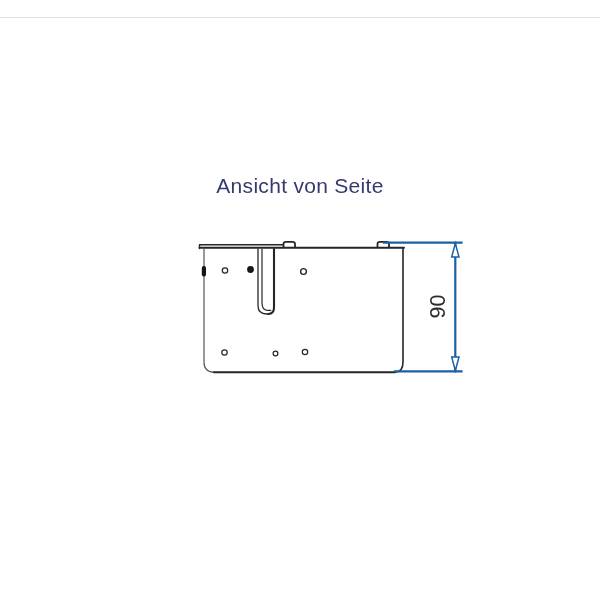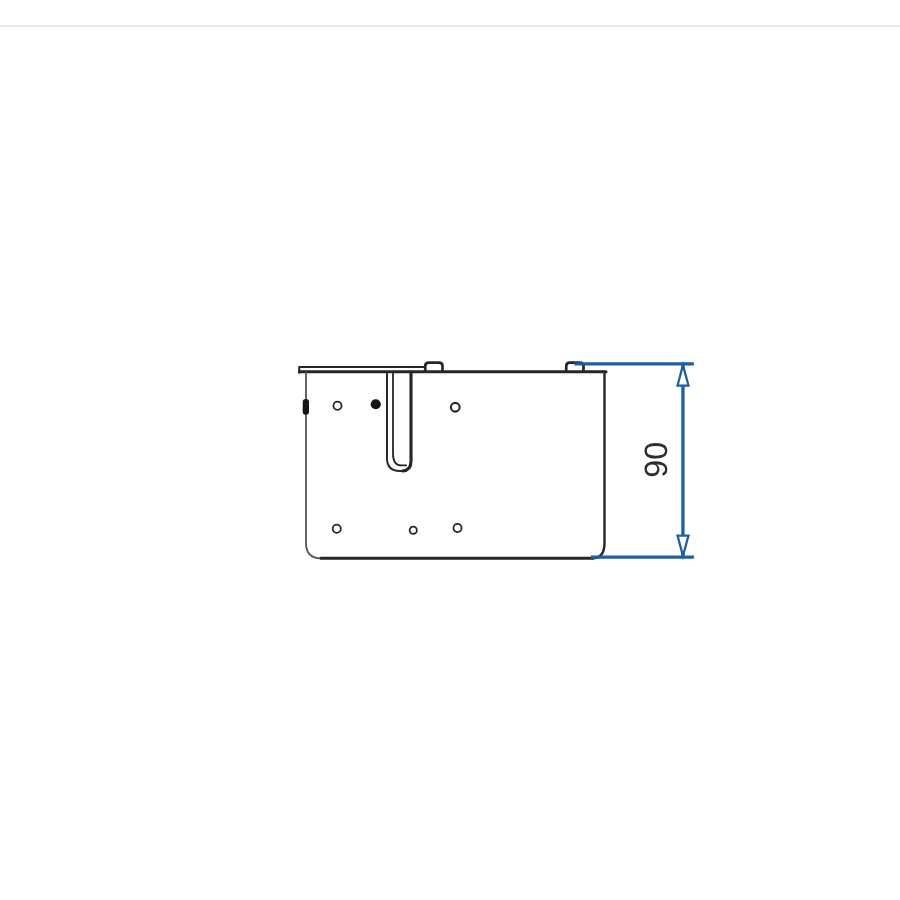--- a/index.html
+++ b/index.html
@@ -45,20 +45,21 @@
     font-size: 21.5px;
   }
 </style>
 </head>
 <body>
 
 <div class="canvas">
 
   <div class="top-rule"></div>
 
+  <div class="view-title">Ansicht von Seite</div>
 
   <svg class="drawing" width="600" height="600" viewBox="0 0 600 600">
 
     <g fill="none" stroke-linecap="round" stroke-linejoin="round" stroke="#262626">
 
       <path d="M199.5,248.5 V244.7 H283" stroke-width="1.4"></path>
 
       <path d="M199.5,247.8 H404" stroke-width="2"></path>
 
       <path d="M204,248.5 V362 Q204,372.2 214,372.2" stroke="#565656" stroke-width="1.2"></path>

